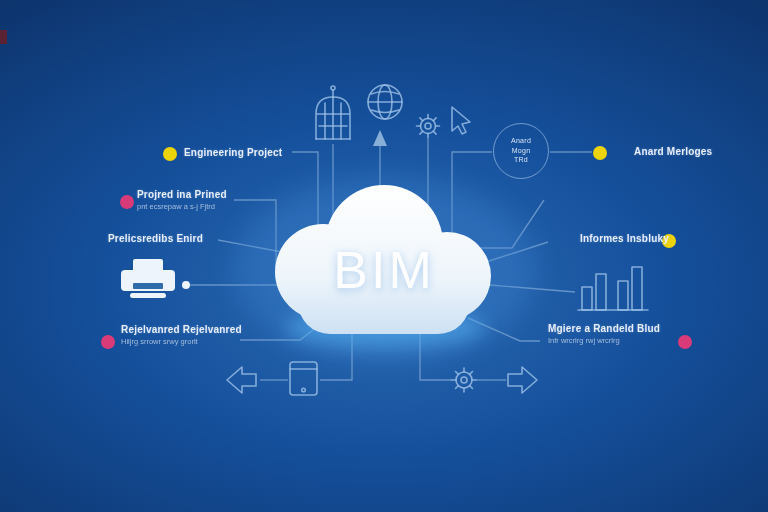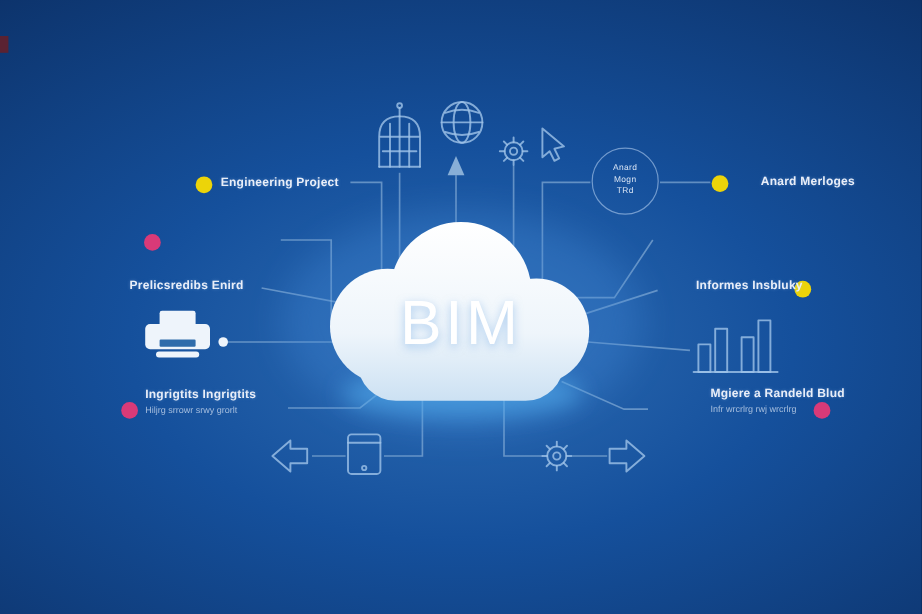--- a/index.html
+++ b/index.html
@@ -162,42 +162,46 @@
     <circle class="dot-y" cx="669" cy="241" r="7"></circle>
     <circle class="dot-p" cx="685" cy="342" r="7"></circle>
   </svg>
 
   <div class="bim">BIM</div>
 
   <div class="lbl" style="left:184px; top:147px;">
     <div class="t">Engineering Project</div>
 
   </div>
+  <div class="lbl" style="left:137px; top:189px;">
+    <div class="t">Projred ina Prined</div>
+    <div class="s">pnt ecsrepaw a s-j Fjtrd</div>
+  </div>
   <div class="lbl" style="left:108px; top:233px;text-align:right;">
     <div class="t">Prelicsredibs Enird</div>
 
   </div>
   <div class="lbl" style="left:121px; top:324px;">
-    <div class="t">Ingrigtits Ingrigtits</div>
+    <div class="t">Rejelvanred Rejelvanred</div>
     <div class="s">Hiljrg srrowr srwy grorlt</div>
   </div>
 
   <div class="badge">
     <span>Anard</span>
     <span>Mogn</span>
     <span>TRd</span>
   </div>
 
   <div class="lbl" style="left:634px; top:146px;">
     <div class="t">Anard Merloges</div>
 
   </div>
   <div class="lbl" style="left:552px; top:233px;padding-left:28px;">
     <div class="t">Informes Insbluky</div>
 
   </div>
-  <div class="lbl" style="left:548px; top:323px;margin-left:44px;">
+  <div class="lbl" style="left:548px; top:323px;">
     <div class="t">Mgiere a Randeld Blud</div>
     <div class="s">Infr wrcrlrg rwj wrcrlrg</div>
   </div>
 
   <div class="artifact"></div>
 </div>
 
 </body></html>

